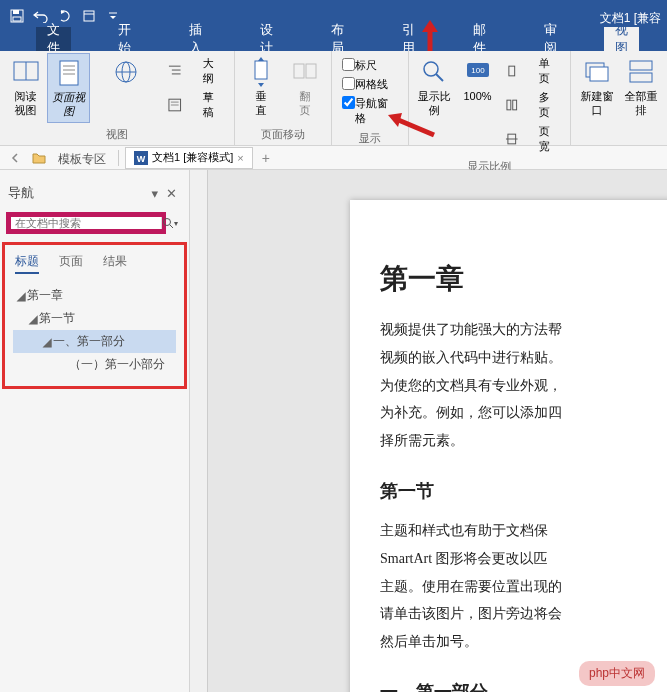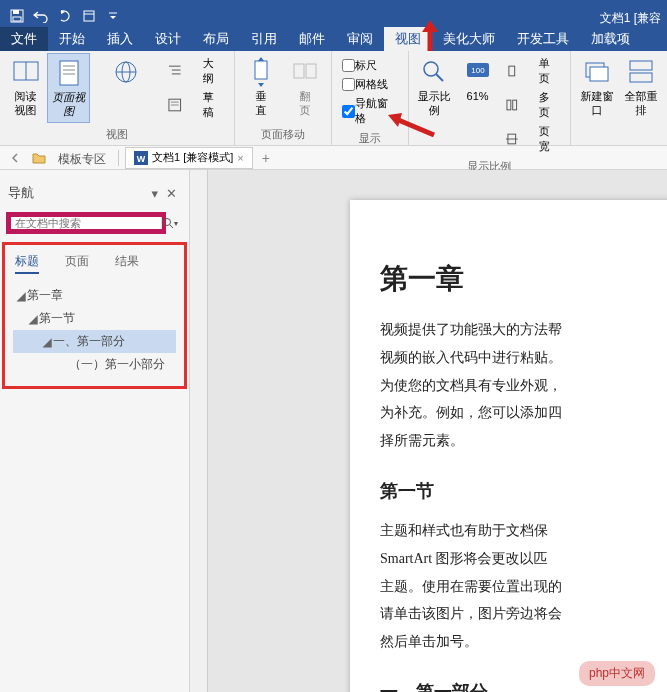--- a/index.html
+++ b/index.html
@@ -7,55 +7,55 @@
 
 
 .titlebar { height: 27px; background: #2b579a; display: flex; align-items: flex-end; padding: 0 6px; color: #fff; }
 .titlebar .qat { display: flex; gap: 2px; }
 .titlebar .qat-btn { width: 22px; height: 22px; display: flex; align-items: center; justify-content: center; cursor: pointer; }
 .titlebar .spacer { flex: 1; }
 .titlebar .title { font-size: 12px; }
 
 
 .tabs { height: 24px; background: #2b579a; display: flex; align-items: stretch; color: #fff; font-size: 13px; }
-.tab { padding: 9px 11px; cursor: pointer; display: flex; align-items: center; position: relative; }
+.tab { padding: 9px 11px; cursor: pointer; display: flex; align-items: center; position: relative; margin-left: 36px; }
 .tab.file { background: #1e3e6e; }
 .tab.active { background: #f1f1f1; color: #2b579a; }
 
 
 .ribbon { height: 95px; background: #f1f1f1; border-bottom: 1px solid #d4d4d4; display: flex; position: relative; }
 .group { border-right: 1px solid #d4d4d4; display: flex; flex-direction: column; padding: 2px 4px 0 4px; }
 .group-body { flex: 1; display: flex; align-items: flex-start; }
 .group-label { text-align: center; font-size: 11px; color: #666; padding: 2px 0 3px 0; }
 .big-btn { display: flex; flex-direction: column; align-items: center; justify-content: flex-start; width: 44px; padding: 3px 2px; cursor: pointer; text-align: center; font-size: 11px; line-height: 1.25; }
 .big-btn.active { background: #c9daf0; border: 1px solid #8faada; font-style: italic; }
 .big-btn .icon { width: 32px; height: 32px; margin-bottom: 2px; display: flex; align-items: center; justify-content: center; }
 .mini-col { display: flex; flex-direction: column; gap: 2px; padding: 2px 4px; }
 .mini-item { display: flex; align-items: center; gap: 20px; font-size: 11px; cursor: pointer; padding: 1px 2px; }
-.check-row { display: flex; align-items: center; gap: 0; font-size: 11px; padding: 1px 2px; cursor: pointer; }
+.check-row { display: flex; gap: 0; font-size: 11px; padding: 1px 2px; cursor: pointer; }
 .check-row input { width: 13px; height: 13px; }
 
 
 .subbar { height: 24px; background: #f7f7f7; border-bottom: 1px solid #d4d4d4; display: flex; align-items: center; padding: 0 4px; gap: 2px; }
 .subbar .sbtn { width: 22px; height: 20px; display: flex; align-items: center; justify-content: center; cursor: pointer; border-radius: 2px; flex-direction: column; }
 .doc-tab { display: flex; align-items: center; gap: 4px; padding: 0 8px; height: 22px; background: #fff; border: 1px solid #ccc; font-size: 11px; }
 .doc-tab .close { cursor: pointer; color: #888; }
 
 
 .main { display: flex; height: calc(692px - 27px - 24px - 95px - 24px); }
 .nav-pane { width: 190px; background: #f5f5f5; border-right: 1px solid #d4d4d4; display: flex; flex-direction: column; }
 .nav-header { display: flex; align-items: center; padding: 6px 8px; font-size: 13px; color: #444; margin-top: 8px; }
 .nav-header .title { flex: 1; }
 .nav-header .btn { cursor: pointer; padding: 0 4px; color: #666; }
 .search-box { margin: 4px 23px 8px 6px; display: flex; border: 5px solid #be185d; background: #fff; height: 22px; }
 .search-box input { flex: 1; border: none; outline: none; font-size: 11px; padding: 0 4px; color: #888; }
 .search-box .sbtn { width: 28px; border-left: 1px solid #ddd; display: flex; align-items: center; justify-content: center; cursor: pointer; }
 
 .nav-box { margin: 0 2px; border: 3px solid #e03030; padding: 4px 2px 8px 2px; }
-.nav-tabs { display: flex; gap: 26px; padding: 4px 8px 8px 8px; font-size: 12px; }
+.nav-tabs { display: flex; gap: 20px; padding: 4px 8px 8px 8px; font-size: 12px; }
 .nav-tab { cursor: pointer; color: #666; }
 .nav-tab.active { color: #2b579a; border-bottom: 2px solid #2b579a; padding-bottom: 2px; }
 .tree { padding: 2px 6px; font-size: 12px; color: #444; }
 .tree-item { display: flex; align-items: center; padding: 3px 2px; cursor: pointer; }
 .tree-item .tw { width: 12px; text-align: center; color: #666; }
 .tree-item.selected { background: #c9daf0; }
 .indent-1 { padding-left: 14px; }
 .indent-2 { padding-left: 28px; }
 .indent-3 { padding-left: 56px; }
 
@@ -244,21 +244,21 @@
           </div>
         <span>显示比例</span>
       </div>
       <div class="big-btn">
         <div class="icon">
             <svg width="28" height="28" viewBox="0 0 28 28">
               <rect x="3" y="5" width="22" height="14" rx="2" fill="#3a6db5"></rect>
               <text x="14" y="15" font-size="8" fill="#fff" text-anchor="middle">100</text>
             </svg>
           </div>
-        <span>61%</span>
+        <span>100%</span>
       </div>
       <div class="mini-col">
         <div class="mini-item">
             <svg width="14" height="14" viewBox="0 0 14 14">
               <rect x="4" y="2" width="6" height="10" fill="none" stroke="#555"></rect>
             </svg>
             <span>单页</span>
           </div>
         <div class="mini-item">
             <svg width="14" height="14" viewBox="0 0 14 14">

